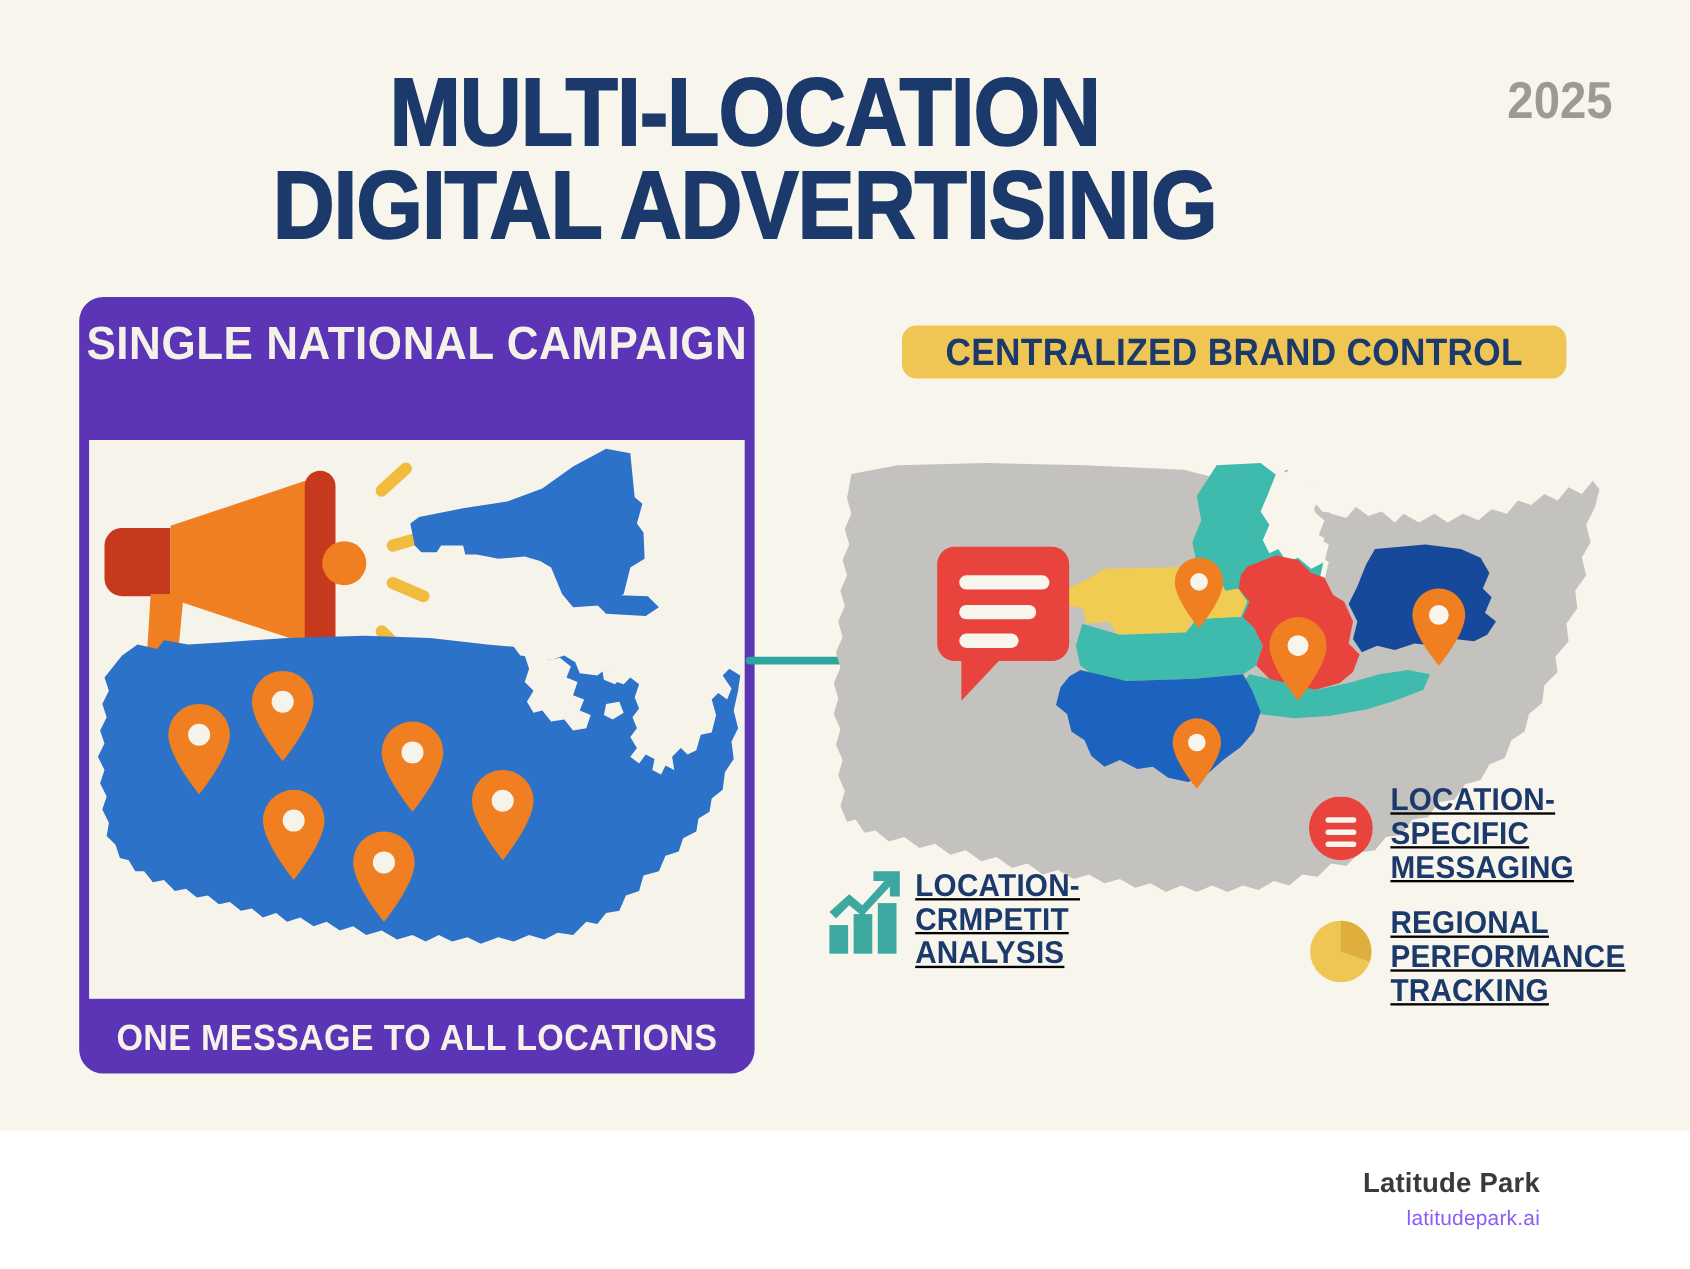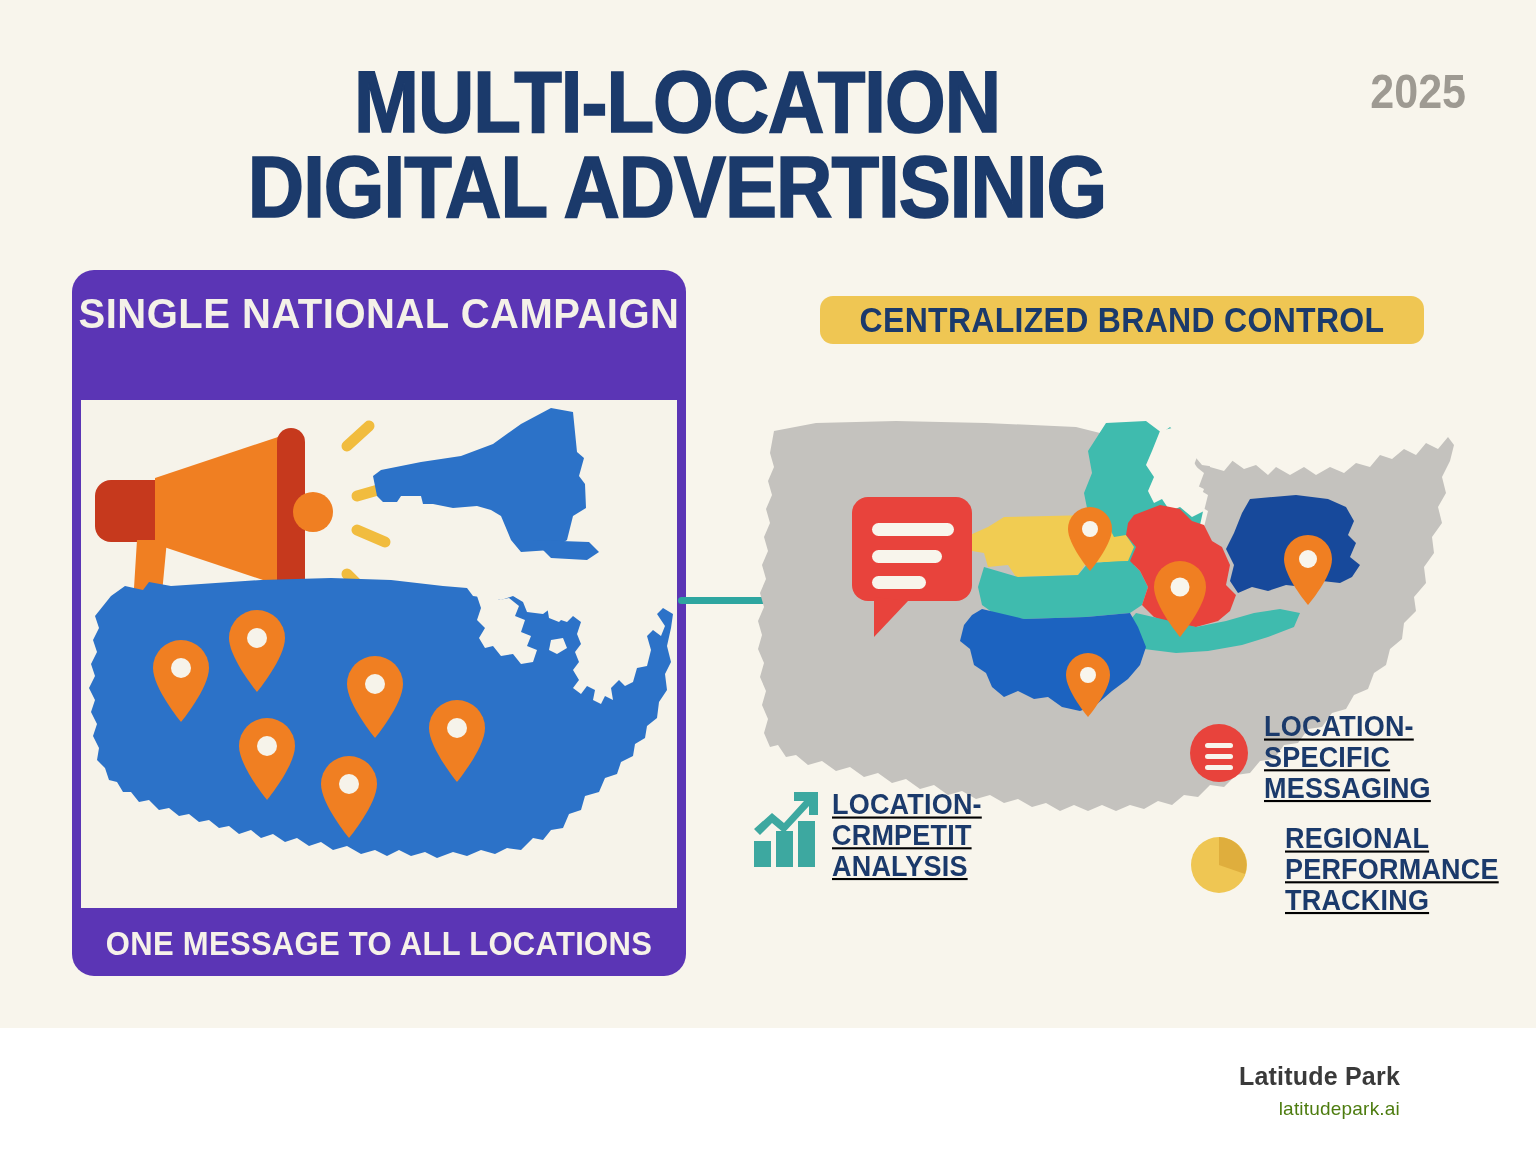--- a/index.html
+++ b/index.html
@@ -167,21 +167,21 @@
     line-height: 1.07;
     letter-spacing: 0.2px;
     transform: scaleY(1.06);
     transform-origin: left top;
     white-space: pre-line;
   }
   #legend-competitive { left: 752px; top: 786px; }
   #legend-competitive .legend-text { margin-left: 10px; margin-top: 4px; }
   #legend-messaging { left: 1190px; top: 712px; }
   #legend-messaging .legend-text { margin-left: 16px; margin-top: 0px; }
-  #legend-tracking { left: 1190px; top: 824px; gap: 21px; }
+  #legend-tracking { left: 1190px; top: 824px; }
   #legend-tracking .legend-text { margin-left: 16px; margin-top: 0px; }
 
   .legend-icon { flex: 0 0 auto; }
 
   
   .footer {
     position: absolute;
     left: 0;
     top: 1028px;
     width: 1536px;
@@ -195,21 +195,21 @@
     font-size: 25px;
     font-weight: bold;
     color: #3A3A3A;
     letter-spacing: 0.2px;
   }
   .footer-url {
     position: absolute;
     right: 136px;
     top: 70px;
     font-size: 19px;
-    color: #4d7c0f;
+    color: #8b5cf6;
     letter-spacing: 0.2px;
   }
 </style>
 </head>
 <body>
 
 <div id="canvas">
 
   <div class="stage">
 

